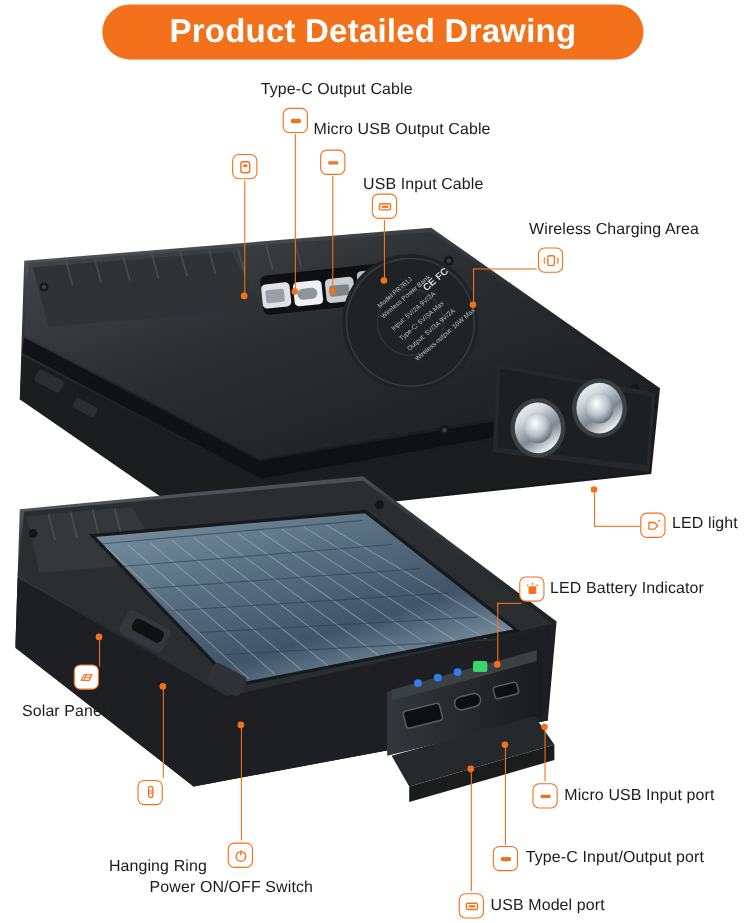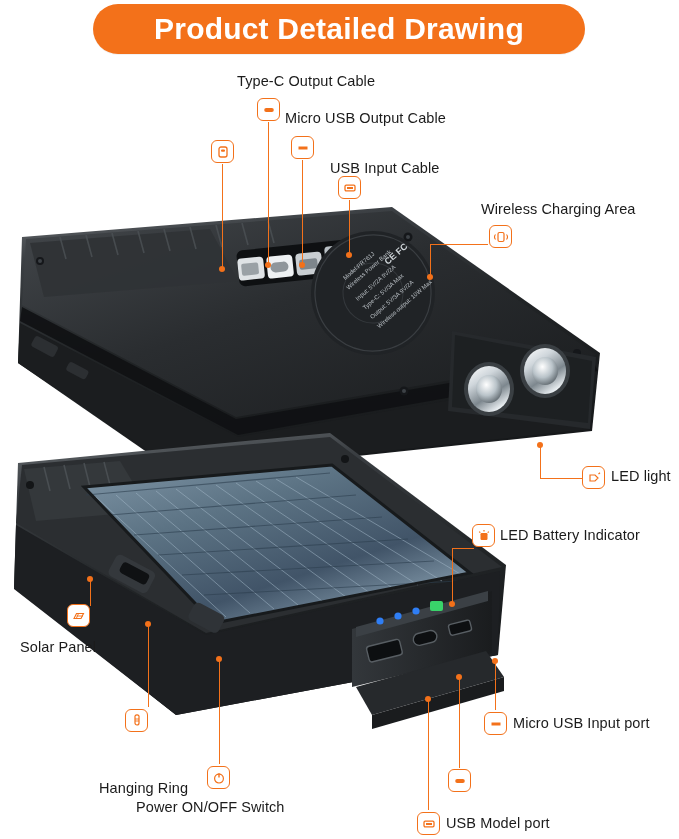--- a/index.html
+++ b/index.html
@@ -369,20 +369,21 @@
   </div>
   <div class="lbl" style="left:446px;top:815px;">USB Model port</div>
   <div class="ln v" style="left:428px;top:700px;height:110px;"></div>
   <div class="dot" style="left:425px;top:696px;"></div>
 
   <div class="chip" style="left:448px;top:769px;">
     <svg width="14" height="14" viewBox="0 0 14 14">
         <rect x="2.2" y="5" width="9.6" height="4" rx="2" fill="#f3711a"></rect>
       </svg>
   </div>
+  <div class="lbl" style="left:478px;top:772px;">Type-C Input/Output port</div>
   <div class="ln v" style="left:459px;top:678px;height:90px;"></div>
   <div class="dot" style="left:456px;top:674px;"></div>
 
   <div class="chip" style="left:484px;top:712px;">
     <svg width="14" height="14" viewBox="0 0 14 14">
         <path d="M2.5,5.5 h9 v3 h-9 z" fill="#f3711a"></path>
       </svg>
   </div>
   <div class="lbl" style="left:513px;top:715px;">Micro USB Input port</div>
   <div class="ln v" style="left:495px;top:662px;height:48px;"></div>

